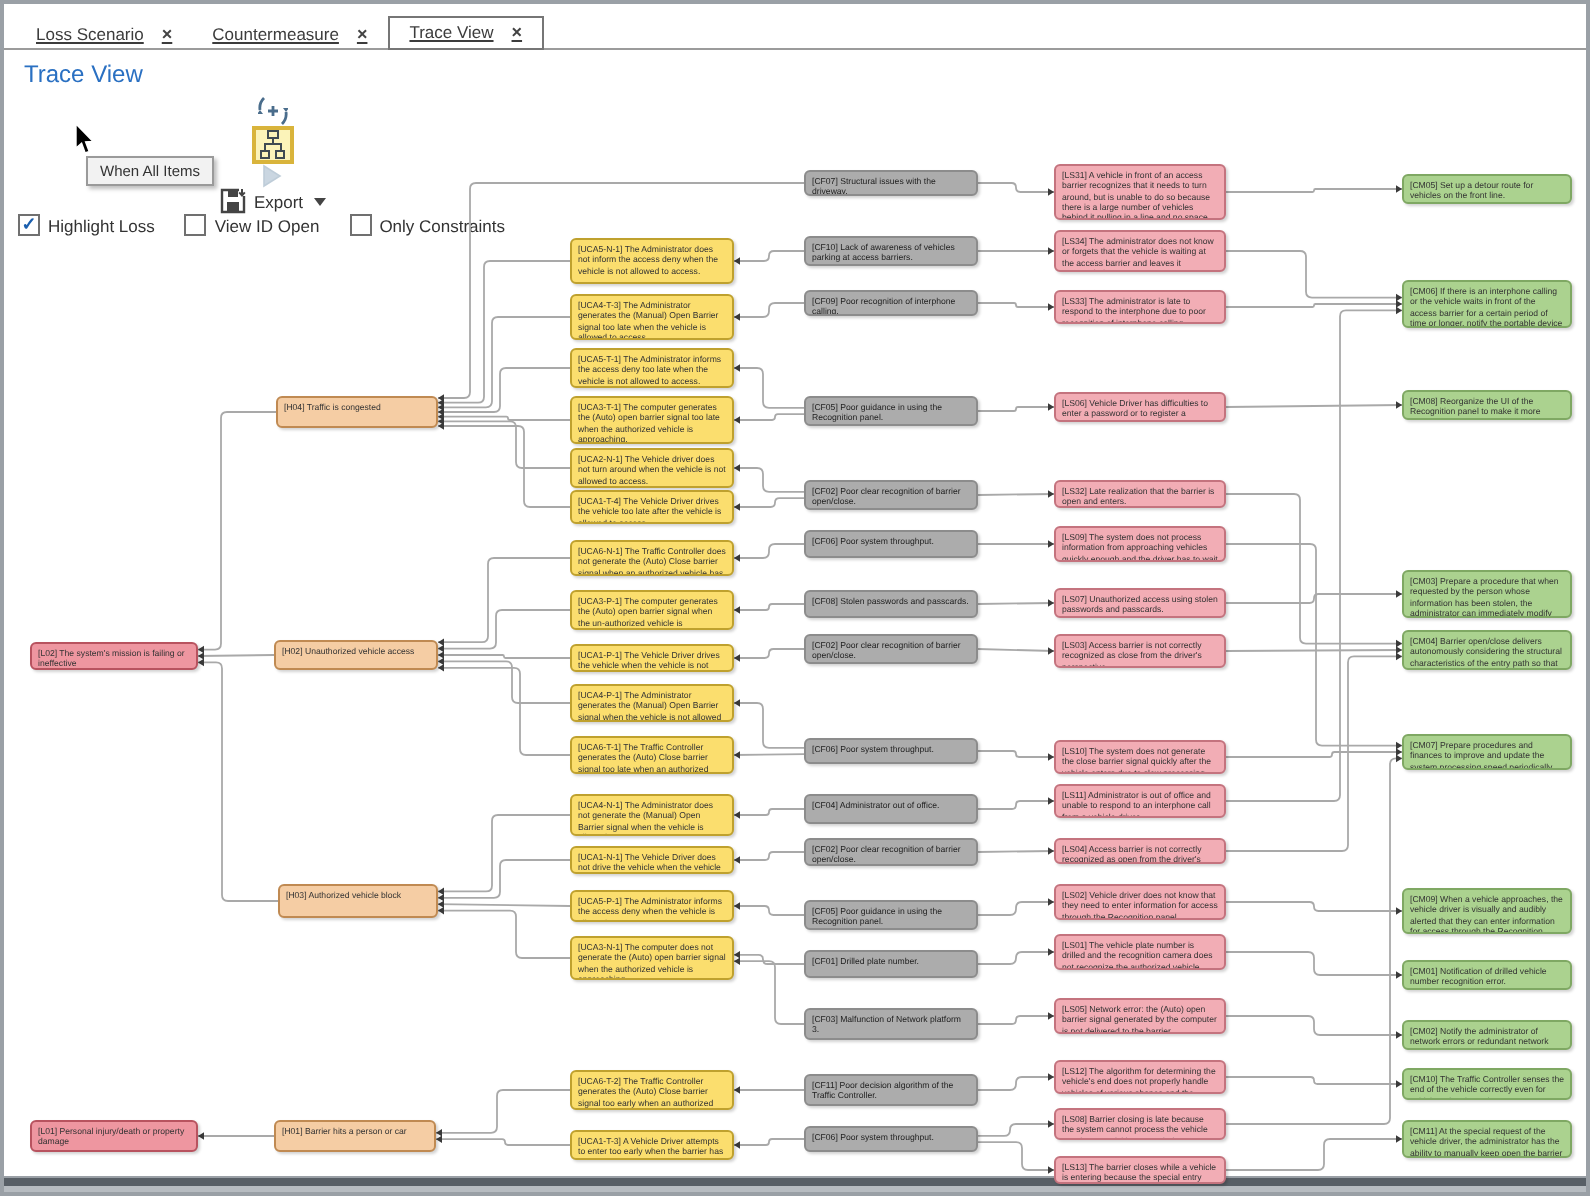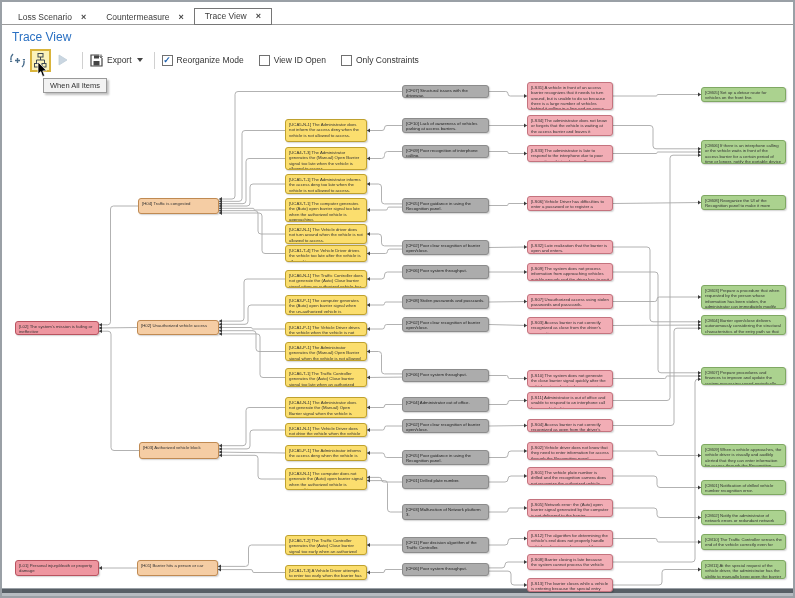--- a/index.html
+++ b/index.html
@@ -3,26 +3,26 @@
 <meta charset="utf-8">
 <style>
   html,body{margin:0;padding:0;background:#e8e8e8;}
   .page{position:relative;width:795px;height:598px;box-sizing:border-box;
         background:#fff;border:2px solid #9aa0a6;overflow:hidden;
         font-family:"Liberation Sans", sans-serif;}
   
   .tabbar{position:absolute;left:0;top:4px;right:0;height:18px;display:flex;align-items:flex-end;
           padding-left:6px;border-bottom:1px solid #9b9b9b;background:#fff;}
   .tab{display:flex;align-items:center;gap:9px;padding:2px 10px 3px 10px;font-size:8.5px;color:#3c3c3c;
-       position:relative;margin-bottom:-1px;}
+       position:relative;margin-bottom:-1px;text-decoration:underline;}
   .tab.active{border:1px solid #767676;background:#fff;}
   .tclose{font-size:9px;color:#444;font-weight:bold;line-height:8px;}
   
   .viewtitle{position:absolute;left:10px;top:28px;font-size:12px;color:#2a70c2;}
-  .toolbar{position:absolute;left:7px;top:46px;height:24px;display:flex;align-items:center;}
+  .toolbar{position:absolute;left:7px;top:46px;height:24px;display:flex;align-items:center;flex-direction:column;}
   .tbtn{display:flex;align-items:center;justify-content:center;margin-right:4px;}
   .tbtn.sel{background:var(--highlight_yellow_bg);border:2px solid var(--highlight_yellow_border);
             width:17px;height:19px;}
   .sep{width:1px;height:17px;background:#d0d0d0;margin:0 7px;}
   .tlabel{font-size:8.5px;color:#333;margin-left:4px;}
   .caret{width:0;height:0;border-left:3px solid transparent;border-right:3px solid transparent;
          border-top:4px solid #444;margin-left:5px;}
   .cbgroup{display:flex;align-items:center;}
   .cb{display:flex;align-items:center;margin-right:15px;}
   .cbbox{width:9px;height:9px;border:1px solid #707070;background:#fff;font-size:9px;line-height:8px;
@@ -102,21 +102,21 @@
         <rect x="9.5" y="0" width="3.5" height="4" fill="#fff"></rect>
         <path d="M11 0.5 v3 M9.6 2.2 l1.4 1.6 1.4 -1.6" fill="none" stroke="#444" stroke-width="1"></path>
       </svg>
       <span class="tlabel">Export</span>
       <span class="caret"></span>
     </div>
     <div class="sep"></div>
     <div class="cbgroup">
         <span class="cb">
           <span class="cbbox">✓</span>
-          <span class="cbtext">Reorganize Mode</span>
+          <span class="cbtext">Highlight Loss</span>
         </span>
         <span class="cb">
           <span class="cbbox"></span>
           <span class="cbtext">View ID Open</span>
         </span>
         <span class="cb">
           <span class="cbbox"></span>
           <span class="cbtext">Only Constraints</span>
         </span>
       </div>

